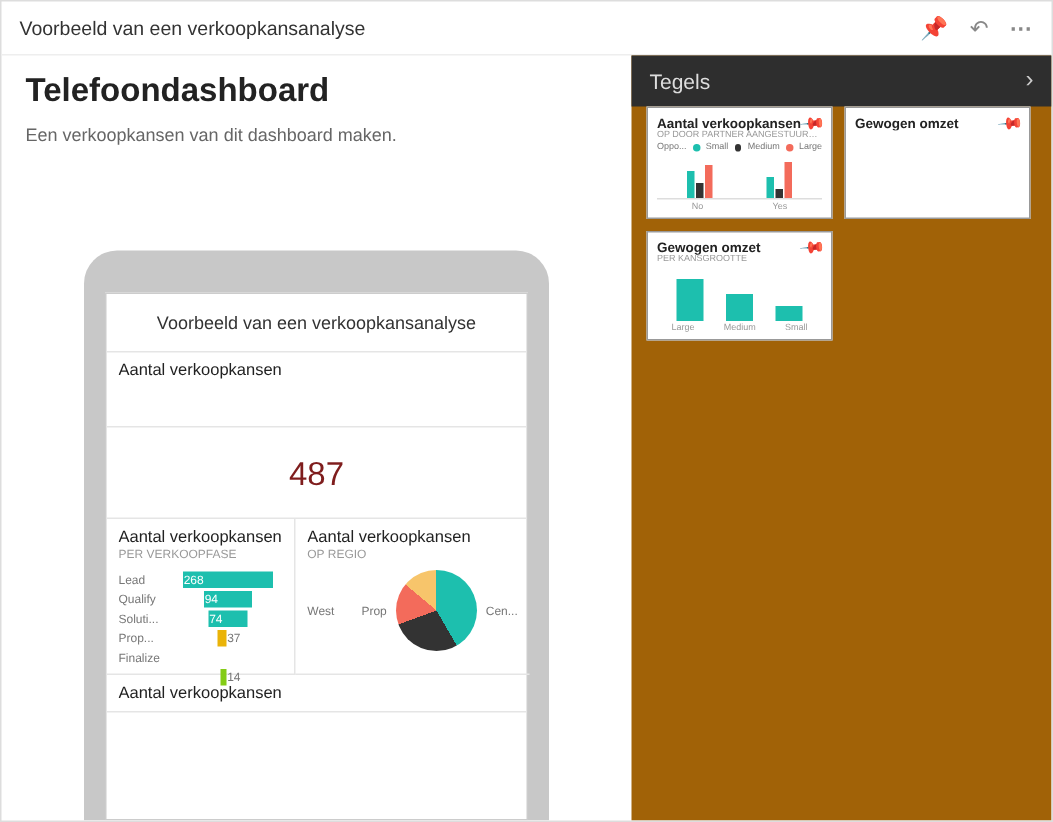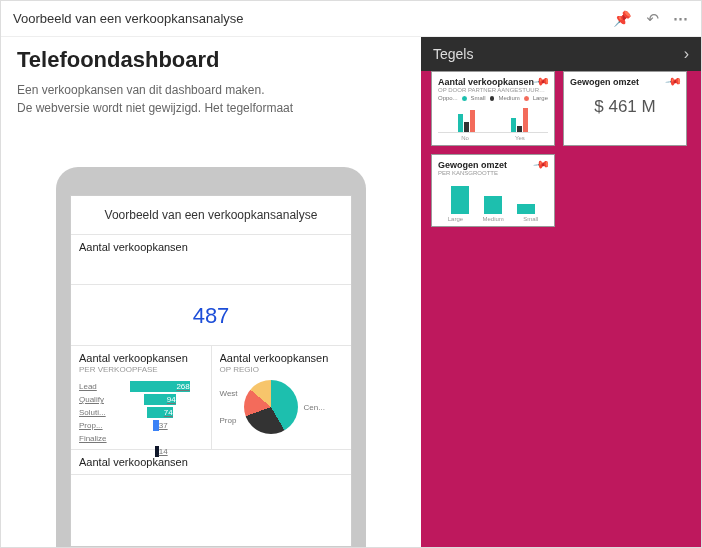--- a/index.html
+++ b/index.html
@@ -15,32 +15,32 @@
   .left-desc { font-size: 12px; color: #666; line-height: 1.5; max-width: 300px; }
   .phone-wrap { flex: 1; display: flex; justify-content: center; align-items: flex-end; margin-top: 18px;}
   .phone { width: 310px; background: #c8c8c8; border-radius: 22px 22px 0 0; padding: 28px 14px 0 14px; height: 380px; overflow: hidden;}
   .phone-screen { background: #fff; border: 1px solid #ccc; height: 100%; display:flex; flex-direction:column;}
   .phone-title { font-size: 12px; text-align: center; padding: 12px 4px; border-bottom: 1px solid #e5e5e5; color: #333;}
   .tile-row { display: flex; }
   .tile { flex: 1; border-right: 1px solid #e5e5e5; border-bottom: 1px solid #e5e5e5; padding: 6px 8px 4px 8px; min-height: 50px;}
   .tile:last-child { border-right: none; }
   .tile-title { font-size: 11px; color: #222; font-weight: 500; white-space: nowrap; overflow: hidden; text-overflow: ellipsis;}
   .tile-sub { font-size: 8px; color: #999; text-transform: uppercase; margin-top: 1px;}
-  .bignum { font-size: 22px; color: #1d4ed8; font-weight: 300; text-align: center; padding: 12px 0; }
+  .bignum { font-size: 22px; color: #7f1d1d; font-weight: 300; text-align: center; padding: 12px 0; }
   .funnel { padding-top: 6px; font-size: 8px; color: #777;}
-  .funnel-row { display: flex; align-items: center; height: 13px; gap: 4px; text-decoration: underline;}
+  .funnel-row { display: flex; align-items: center; height: 13px; gap: 4px;}
   .funnel-label { width: 34px; white-space: nowrap; overflow: hidden; text-overflow: ellipsis;}
   .funnel-bar-wrap { flex: 1; display: flex; justify-content: center;}
-  .funnel-bar { background: #1dbfae; color: #fff; font-size: 8px; text-align: right; line-height: 11px; height: 11px;}
+  .funnel-bar { background: #1dbfae; color: #fff; font-size: 8px; text-align: left; line-height: 11px; height: 11px;}
   .funnel-bar.gray { background: none; color: #777;}
   .pie-wrap { display: flex; align-items: center; gap: 6px; padding-top:6px;}
   .pie { width: 54px; height: 54px; border-radius: 50%; background: conic-gradient(#1dbfae 0 150deg, #333 150deg 250deg, #f36b5b 250deg 310deg, #f7c56b 310deg 360deg);}
-  .pie-legend { font-size: 8px; color: #777; display:flex; flex-direction:column; gap: 18px;}
+  .pie-legend { font-size: 8px; color: #777; display:flex; flex-direction:row; gap: 18px;}
   .wide-tile { border-bottom: 1px solid #e5e5e5; padding: 6px 8px 6px 8px;}
-  .right { width: 280px; background: #be185d; color: #ddd; display:flex; flex-direction:column;}
+  .right { width: 280px; background: #a16207; color: #ddd; display:flex; flex-direction:column;}
   .right-header { background: #2e2e2e; height: 34px; display: flex; align-items: center; padding: 0 12px; font-size: 14px; justify-content: space-between;}
   .right-sub { font-size: 11px; color: #ccc; padding: 8px 12px 12px 12px;}
   .thumb-grid { display: flex; flex-wrap: wrap; gap: 8px; padding: 0 10px;}
   .thumb { width: 124px; background: #fff; border: 1px solid #999; padding: 5px 6px 4px 6px; position: relative;}
   .thumb-title { font-size: 9px; color: #222; font-weight: 600; white-space: nowrap; overflow: hidden; text-overflow: ellipsis;}
   .thumb-sub { font-size: 6px; color: #999; text-transform: uppercase; white-space: nowrap; overflow: hidden; text-overflow: ellipsis; margin-bottom: 2px;}
   .pin { position: absolute; top: 4px; right: 5px; color: #888; font-size: 11px; transform: rotate(40deg);}
   .thumb-big { font-size: 17px; color: #555; font-weight: 300; text-align: center; padding: 10px 0 8px 0;}
   .mini-legend { display:flex; gap:4px; font-size:6px; color:#777; align-items:center; margin-bottom:2px;}
   .dot { width:5px; height:5px; border-radius:50%; display:inline-block;}
@@ -62,21 +62,20 @@
     <span>↶</span>
     <span class="dots">⋯</span>
   </div>
 </div>
 
 <div class="main">
   <div class="left">
     <div class="left-header">Telefoondashboard</div>
     <div class="left-desc">
       <div>Een verkoopkansen van dit dashboard maken.</div>
-      <div>De webversie wordt niet gewijzigd. Het tegelformaat</div>
     </div>
     <div class="phone-wrap">
       <div class="phone">
         <div class="phone-screen">
           <div class="phone-title">Voorbeeld van een verkoopkansanalyse</div>
 
           <div class="tile-row">
             <div class="tile">
               <div class="tile-title">Aantal verkoopkansen</div>
             </div>
@@ -106,27 +105,27 @@
                   </div>
                 <div class="funnel-row">
                     <div class="funnel-label">Soluti...</div>
                     <div class="funnel-bar-wrap">
                       <div class="funnel-bar" style="width:26px">74</div>
                     </div>
                   </div>
                 <div class="funnel-row">
                     <div class="funnel-label">Prop...</div>
                     <div class="funnel-bar-wrap">
-                      <div class="funnel-bar gray" style="width:14px;border-left:6px solid #3b82f6;">37</div>
+                      <div class="funnel-bar gray" style="width:14px;border-left:6px solid #eab308;">37</div>
                     </div>
                   </div>
                 <div class="funnel-row">
                     <div class="funnel-label">Finalize</div>
                     <div class="funnel-bar-wrap">
-                      <div class="funnel-bar gray" style="width:10px;border-left:4px solid #0f172a;margin-top:26px;">14</div>
+                      <div class="funnel-bar gray" style="width:10px;border-left:4px solid #84cc16;margin-top:26px;">14</div>
                     </div>
                   </div>
               </div>
             </div>
             <div class="tile">
               <div class="tile-title">Aantal verkoopkansen</div>
               <div class="tile-sub">OP REGIO</div>
               <div class="pie-wrap">
                 <div class="pie-legend">
                   <span>West</span>
@@ -183,21 +182,20 @@
         </div>
         <div class="mini-x">
           <span>No</span>
           <span>Yes</span>
         </div>
       </div>
 
       <div class="thumb">
         <span class="pin">📌</span>
         <div class="thumb-title">Gewogen omzet</div>
-        <div class="thumb-big">$ 461 M</div>
       </div>
 
       <div class="thumb">
         <span class="pin">📌</span>
         <div class="thumb-title">Gewogen omzet</div>
         <div class="thumb-sub">PER KANSGROOTTE</div>
         <div class="col-bars">
           <div class="col-bar" style="height:28px"></div>
           <div class="col-bar" style="height:18px"></div>
           <div class="col-bar" style="height:10px"></div>

